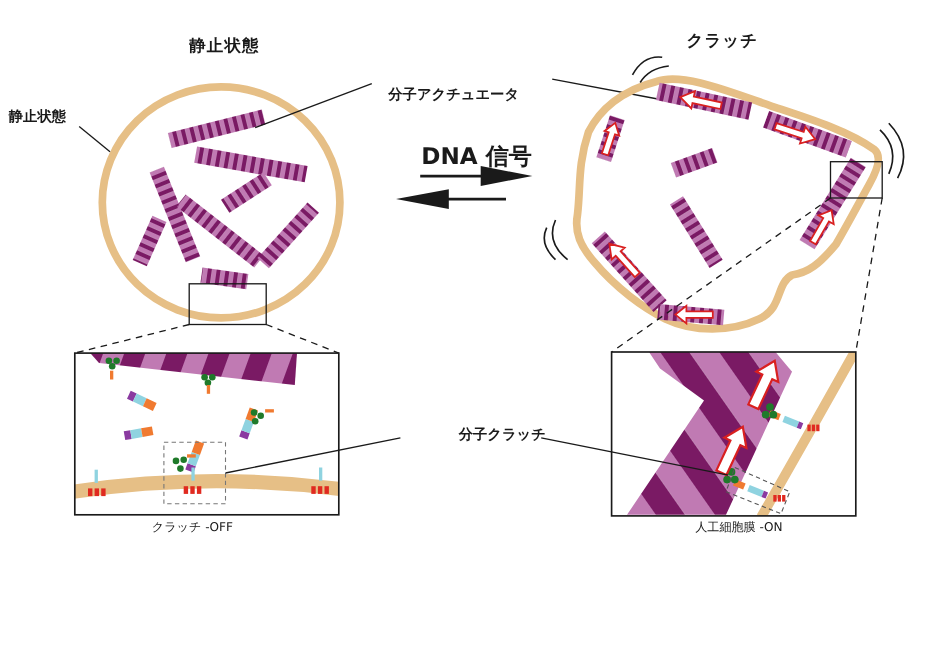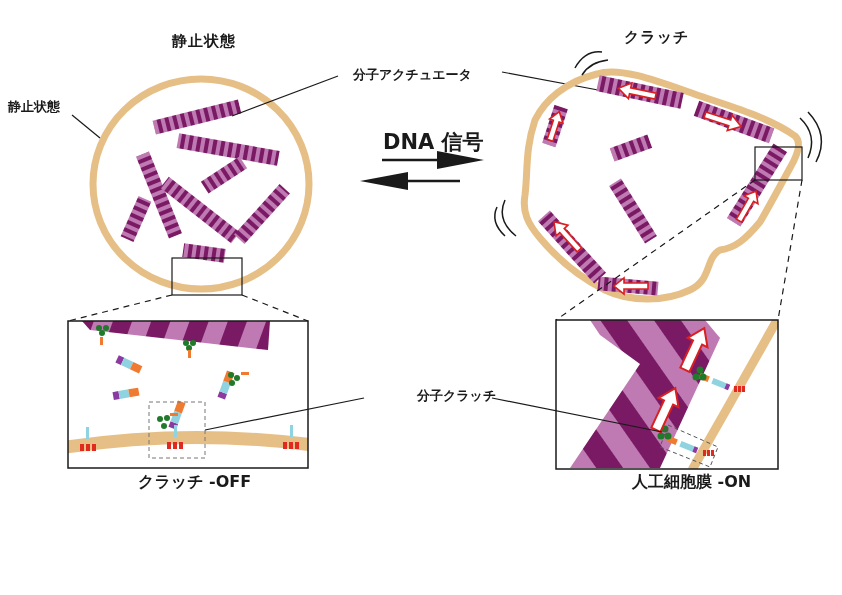--- a/index.html
+++ b/index.html
@@ -2,21 +2,21 @@
 <html><head>
 <meta charset="utf-8">
 <style>
   html, body { margin: 0; padding: 0; background: #ffffff; }
   body { width: 842px; height: 595px; position: relative; overflow: hidden;
          font-family: "DejaVu Sans", "Liberation Sans", sans-serif; color: #1a1a1a; }
   #stage { position: absolute; left: 0; top: 0; width: 842px; height: 595px; }
   .lbl { position: absolute; white-space: nowrap; font-weight: bold; line-height: 1; }
   .title { font-size: 15px; letter-spacing: 1px; }
   .callout { font-size: 13px; }
-  .caption { font-size: 16px; font-weight: bold; }
+  .caption { font-size: 11px; font-weight: normal; }
   .dna { font-size: 21px; }
 </style>
 </head>
 <body>
 
 <div id="stage">
 <svg id="art" width="842" height="595" viewBox="0 0 842 595" xmlns="http://www.w3.org/2000/svg">
   <defs>
     <pattern id="stripes" patternUnits="userSpaceOnUse" width="8" height="8" patternTransform="rotate(0)">
       <rect width="4" height="8" fill="#7a1a64"></rect>
@@ -269,18 +269,18 @@
   </g>
 
   <line x1="205" y1="430" x2="364" y2="398" stroke="#1a1a1a" stroke-width="1.2"></line>
   <line x1="492" y1="398" x2="662" y2="432" stroke="#1a1a1a" stroke-width="1.2"></line>
 </svg>
 
   
   <div class="lbl title" style="left:172px; top:34px;">静止状態</div>
   <div class="lbl title" style="left:624px; top:30px;">クラッチ</div>
   <div class="lbl callout" style="left:8px; top:100px;">静止状態</div>
-  <div class="lbl callout" style="left:353px; top:68px;">分子アクチュエータ</div>
+  <div class="lbl callout" style="left:353px; top:80px;">分子アクチュエータ</div>
   <div class="lbl dna" style="left:383px; top:132px;">DNA 信号</div>
   <div class="lbl callout" style="left:373px; top:389px;margin-left:44px;">分子クラッチ</div>
   <div class="lbl caption" style="left:138px; top:474px;">クラッチ -OFF</div>
   <div class="lbl caption" style="left:632px; top:474px;">人工細胞膜 -ON</div>
 </div>
 
 </body></html>

